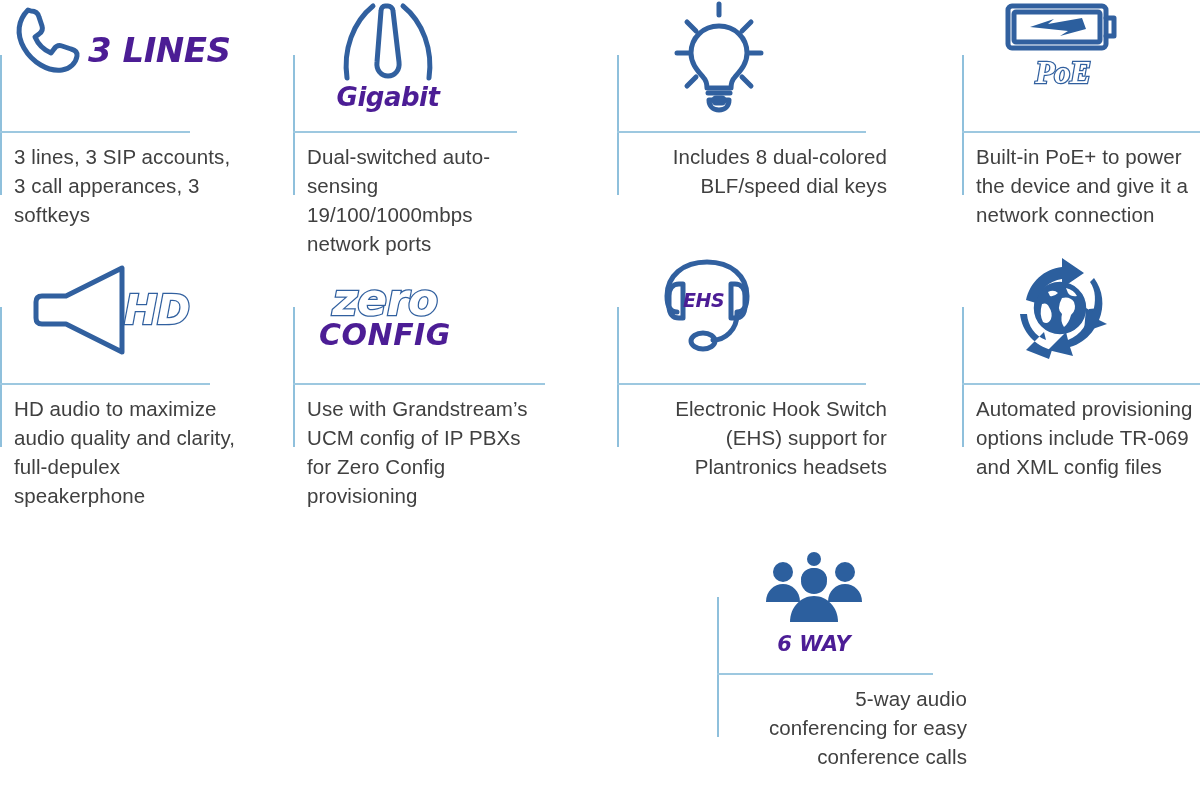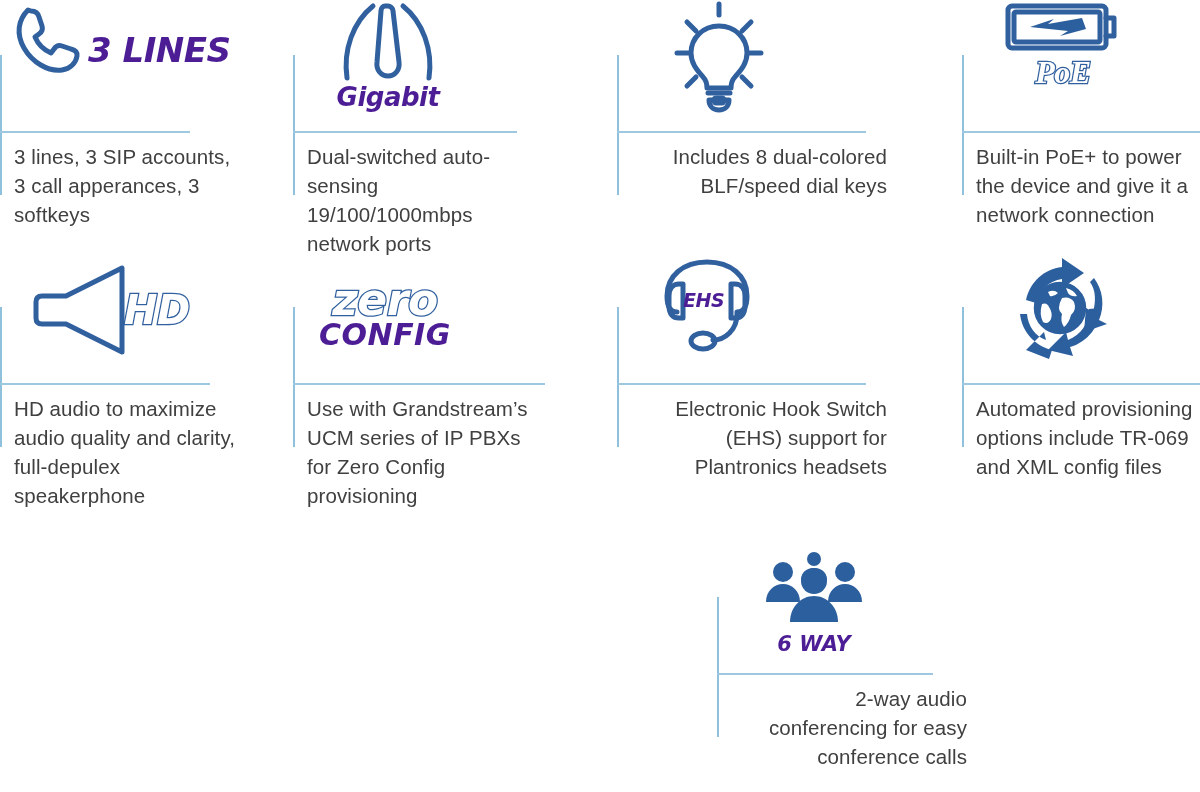--- a/index.html
+++ b/index.html
@@ -235,21 +235,21 @@
 
   <div class="feature-cell col2 row2 w6 cell-w224">
     <div class="cell-rule-v"></div>
     <div class="cell-icon">
       <div class="icon-stack" style="margin-left:12px;margin-top:22px;align-items:center;">
         <span class="wordmark wm-zero outline-text">zero</span>
         <span class="wordmark wm-config">CONFIG</span>
       </div>
     </div>
     <div class="cell-rule-h"></div>
-    <div class="cell-text">Use with Grandstream’s UCM series of IP PBXs for Zero Config provisioning</div>
+    <div class="cell-text">Use with Grandstream’s UCM config of IP PBXs for Zero Config provisioning</div>
   </div>
 
   <div class="feature-cell col3 row2 w3 cell-w249">
     <div class="cell-rule-v"></div>
     <div class="cell-icon">
       <div class="icon-stack" style="margin-left:28px;margin-top:4px;position:relative;">
         <span>
           <svg width="104" height="100" viewBox="0 0 104 100">
             <path class="stroke-blue" stroke-width="4" d="M18 56 C10 56 8 48 8 40 C8 20 24 6 48 6 C72 6 88 20 88 40 C88 48 86 56 78 56"></path>
             <path class="stroke-blue" stroke-width="4" d="M20 28 C14 28 10 32 10 40 L10 50 C10 58 14 62 20 62 L24 62 L24 28 Z"></path>
@@ -311,16 +311,16 @@
             <path class="fill-blue" d="M65 52 C65 41 73 34 82 34 C91 34 99 41 99 52 Z"></path>
 
             <circle class="fill-blue" cx="51" cy="31" r="13"></circle>
             <path class="fill-blue" d="M27 72 C27 57 38 46 51 46 C64 46 75 57 75 72 Z"></path>
           </svg>
         </span>
         <span class="wordmark wm-4way">6 WAY</span>
       </div>
     </div>
     <div class="cell-rule-h"></div>
-    <div class="cell-text">2-way audio conferencing for easy conference calls</div>
+    <div class="cell-text">5-way audio conferencing for easy conference calls</div>
   </div>
 
 </div>
 
 </body></html>

